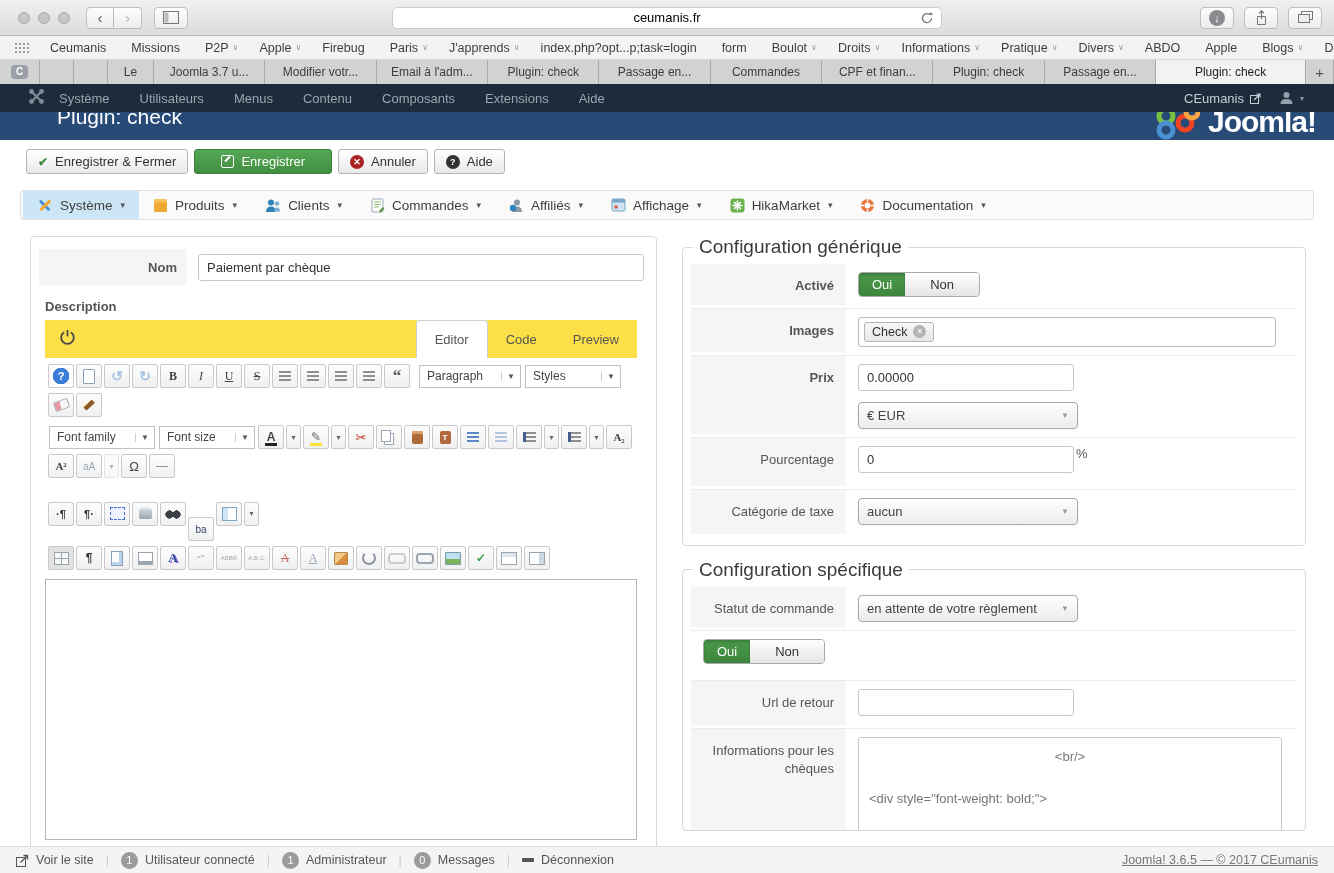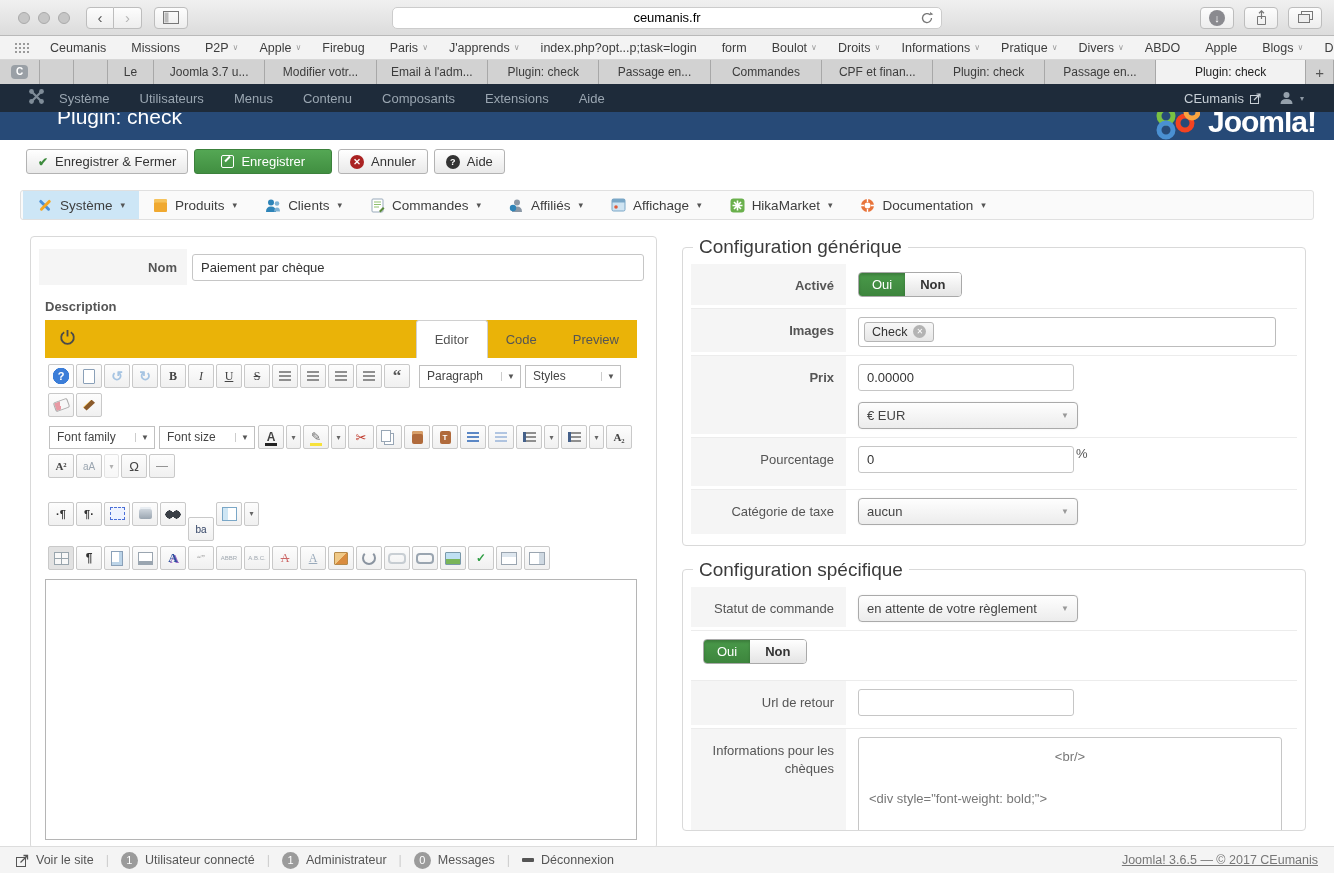--- a/index.html
+++ b/index.html
@@ -74,23 +74,23 @@
   
   .cols { display:flex; padding:16px 28px 0 30px; gap:25px; align-items:flex-start; }
   fieldset.panel { border:1px solid #d9d9d9; border-radius:4px; padding:6px 8px 8px 8px; }
   fieldset.panel legend { font-size:19px; color:#3b3b3b; padding:0 6px; margin-left:2px; }
   .leftpanel { width:627px; height:613px; display:flex; flex-direction:column; }
   .rightcol { flex:1; display:flex; flex-direction:column; gap:13px; }
 
   
   .nomrow { display:flex; align-items:center; margin-top:6px; }
   .nomlabel { flex:0 0 148px; background:#f5f5f5; height:36px; display:flex; align-items:center; justify-content:flex-end; padding-right:10px; font-weight:bold; font-size:13px; color:#555; }
-  .nominput { flex:1; height:27px; border:1px solid #c6c6c6; border-radius:3px; margin:0 4px 0 5px; padding:0 8px; font-size:13px; color:#333; display:flex; align-items:center; background:#fff; }
+  .nominput { flex:1; height:27px; border:1px solid #c6c6c6; border-radius:3px; margin:0 4px 0 11px; padding:0 8px; font-size:13px; color:#333; display:flex; align-items:center; background:#fff; }
   .desclabel { margin:14px 0 0 6px; font-weight:bold; font-size:13px; color:#555; }
-  .edstrip { margin:6px 0 0 6px; width:592px; height:38px; background:#eab308; display:flex; align-items:center; }
+  .edstrip { margin:6px 0 0 6px; width:592px; height:38px; background:#fde047; display:flex; align-items:center; }
   .pwr { margin-left:14px; }
   .edtabs { margin-left:auto; display:flex; height:100%; align-items:stretch; }
   .etab { display:flex; align-items:center; padding:0 18px; font-size:13px; color:#555; }
   .etab.active { background:#fff; border:1px solid #d0d0d0; border-bottom:none; border-radius:3px 3px 0 0; }
   .edtools { margin-left:6px; width:592px; padding:5px 2px 3px 2px; }
   .trow { display:flex; flex-wrap:wrap; align-items:center; margin-bottom:3px; }
   .tbtn { min-width:26px; height:24px; border:1px solid #c9c9c9; background:linear-gradient(#fdfdfd,#f0f0f0); border-radius:2px; display:inline-flex; align-items:center; justify-content:center; font-size:12px; color:#444; margin:1px; padding:0 3px; }
   .tsel { display:inline-flex; align-items:center; justify-content:space-between; border:1px solid #c0c0c0; background:#fff; height:23px; padding:0 5px 0 7px; font-size:12px; color:#444; margin:1px 2px; }
   .selcaret { border-left:1px solid #ccc; padding-left:5px; margin-left:6px; font-size:8px; color:#555; }
   .edcanvas { margin:2px 0 0 6px; width:592px; flex:1; border:1px solid #b5b5b5; background:#fff; }
@@ -149,21 +149,21 @@
   .tsep { width:6px; }
 
   
   .prow { display:flex; border-bottom:1px solid #ececec; }
   .prow:last-child { border-bottom:none; }
   .plabel { flex:0 0 155px; background:#f5f5f5; border-bottom:3px solid #fff; padding:13px 12px 10px 8px; text-align:right; font-size:13px; color:#555; line-height:1.35; }
   .plabel.b { font-weight:bold; }
   .pctrl { flex:1; padding:8px 0 8px 12px; display:flex; align-items:flex-start; }
   .toggle { display:inline-flex; border:1px solid #a9a9a9; border-radius:4px; overflow:hidden; font-size:13px; }
   .tg-on { background:linear-gradient(#4a9a4a,#3d853d); color:#fff; padding:4px 13px; box-shadow:inset 0 2px 3px rgba(0,0,0,.2); }
-  .tg-off { background:linear-gradient(#fff,#e4e4e4); color:#333; padding:4px 15px;font-weight:bold; }
+  .tg-off { background:linear-gradient(#fff,#e4e4e4); color:#333; padding:4px 25px; }
   .tagbox { width:418px; height:30px; border:1px solid #bcbcbc; border-radius:3px; background:#fff; display:flex; align-items:center; padding:0 5px; }
   .tag { display:inline-flex; align-items:center; gap:6px; background:linear-gradient(#f8f8f8,#e6e6e6); border:1px solid #b5b5b5; border-radius:3px; padding:2px 7px; font-size:12.5px; color:#333; }
   .tagx { width:13px; height:13px; border-radius:50%; background:#b3b3b3; color:#fff; font-size:8px; display:flex; align-items:center; justify-content:center; }
   .tinput { width:216px; height:27px; border:1px solid #c6c6c6; border-radius:3px; padding:0 8px; font-size:13px; color:#333; display:flex; align-items:center; background:#fff; }
   .chz { width:220px; height:27px; border:1px solid #aaa; border-radius:4px; background:linear-gradient(#fefefe,#ececec); display:flex; align-items:center; justify-content:space-between; padding:0 8px; font-size:13px; color:#444; box-shadow:0 0 2px rgba(0,0,0,.08); }
   .chz .chzc { font-size:8px; color:#999; }
   .stack { display:flex; flex-direction:column; gap:11px; }
   .pctsuffix { font-size:13px; color:#555; margin-left:2px; }
   .txta { width:424px; height:112px; border:1px solid #c6c6c6; border-radius:3px; background:#fff; padding:9px 10px; font-size:13px; color:#777; line-height:1.6; }
   .txta .c { text-align:center; }

